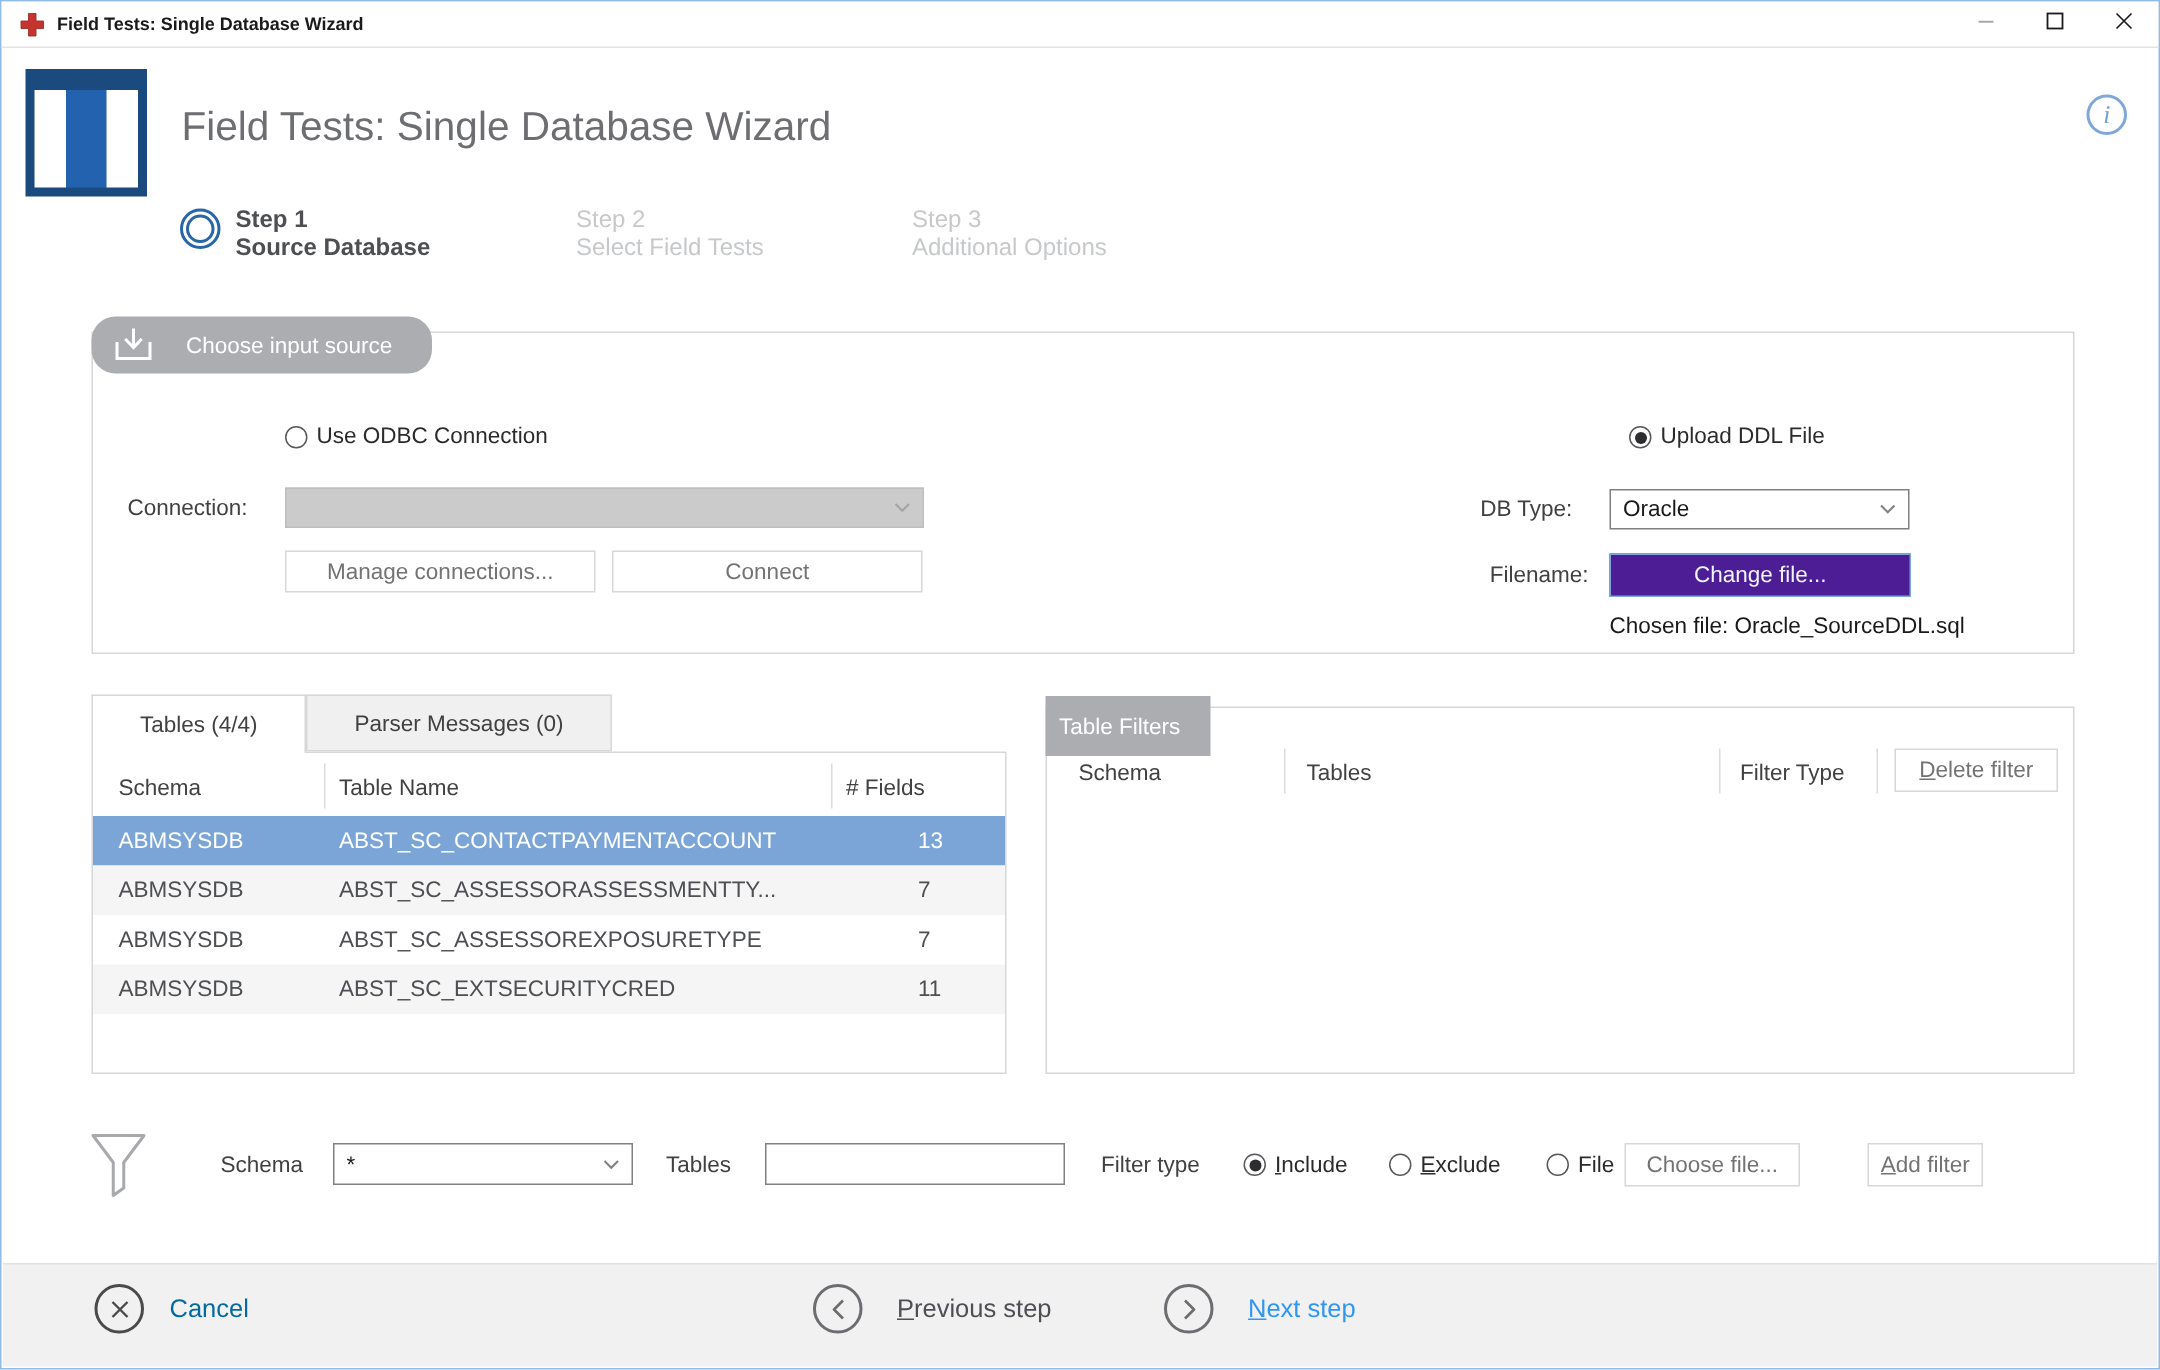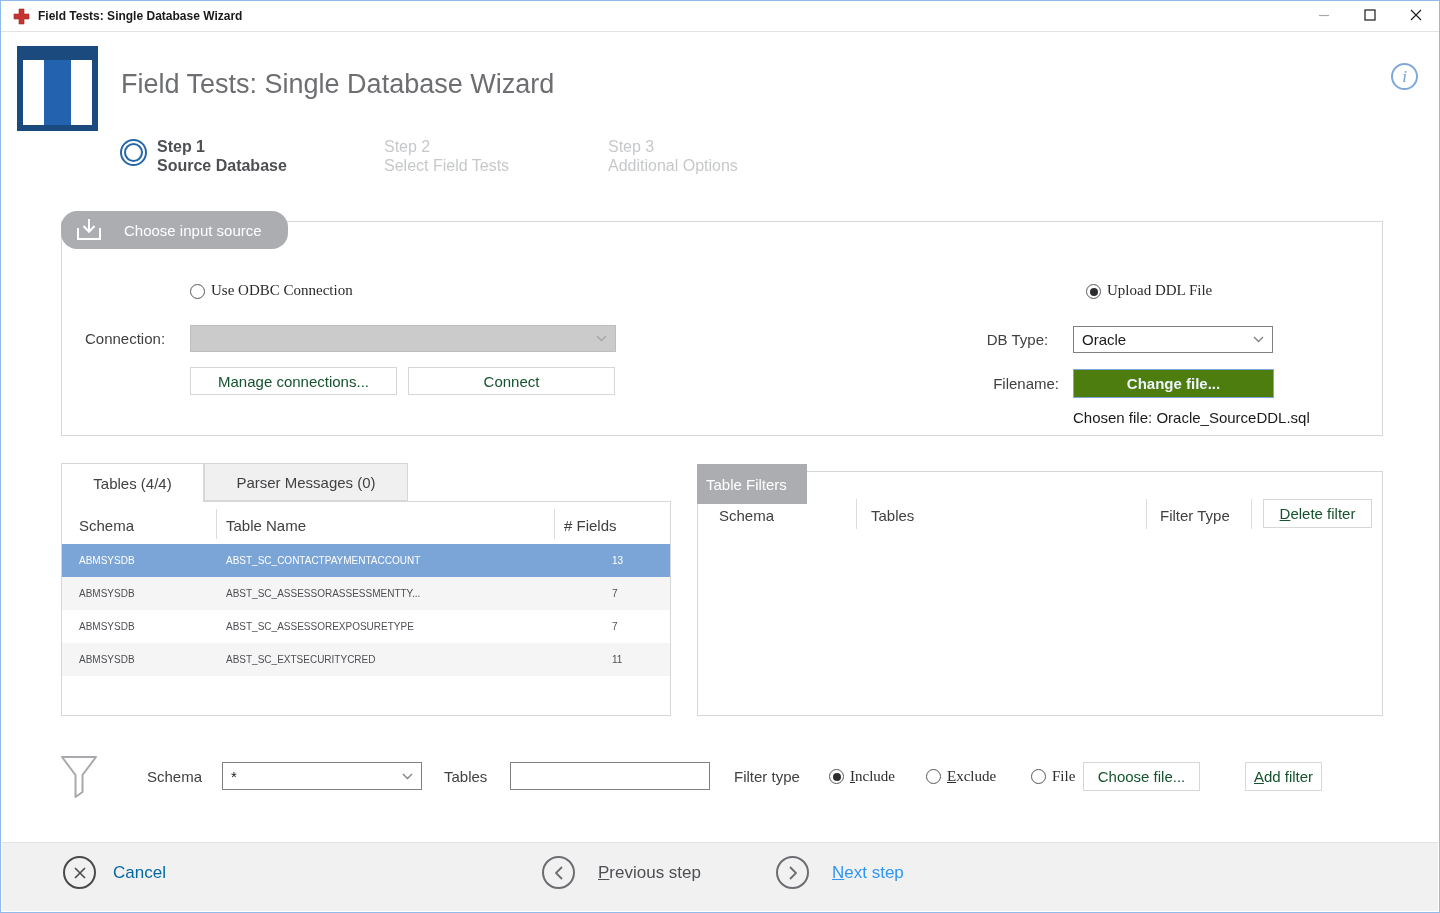--- a/index.html
+++ b/index.html
@@ -30,48 +30,48 @@
   .step-circle .inner { position:absolute; inset:2px; border:2px solid #2767A8; border-radius:50%; }
   .step { position:absolute; top:136px; font-size:16px; line-height:19px; }
   .step.active { color:#4D4F53; font-weight:700; }
   .step.inactive { color:#C6C8CA; font-weight:400; }
 
   
   .graytab { position:absolute; background:#ABADB0; color:#FFFFFF; font-size:15px; display:flex; align-items:center; z-index:3; }
   .panel { position:absolute; background:#fff; border:1px solid #D6D7D9; z-index:1; }
 
   .lbl { position:absolute; font-size:15px; color:#414042; white-space:nowrap; }
-  .dark { color:#2B2B2B;font-family:Liberation Serif, serif; }
+  .dark { color:#2B2B2B; }
 
   .dropdown { position:absolute; background:#fff; border:1px solid #7F8084; display:flex; align-items:center;
               justify-content:space-between; padding:0 8px; font-size:15px; color:#1A1A1A; }
   .dropdown.disabled { background:#CBCBCC; border-color:#BDBEC0; color:#CBCBCC; }
   .chev { color:#808285; display:flex; }
   .dropdown.disabled .chev { color:#A3A4A6; }
 
-  .btn { position:absolute; background:#fff; border:1px solid #D6D7D9; color:#14532d; font-size:15px;
+  .btn { position:absolute; background:#fff; border:1px solid #D6D7D9; color:#737373; font-size:15px;
          display:flex; align-items:center; justify-content:center; white-space:nowrap; }
-  .btn.primary { background:#4d7c0f; border:1px solid #7DA7D8; color:#EFF4FB;font-weight:bold; }
+  .btn.primary { background:#4c1d95; border:1px solid #7DA7D8; color:#EFF4FB; }
 
   .radio { position:absolute; width:15px; height:15px; border:1px solid #58585A; border-radius:50%; background:#fff; }
   .radio.checked::after { content:""; position:absolute; inset:2.5px; background:#2D2D2F; border-radius:50%; }
 
   .mnemonic { display:inline-block; }
   .mnemonic::first-letter { text-decoration:underline; }
 
   
   .ttab { position:absolute; top:462px; display:flex; align-items:center; justify-content:center;
           font-size:15px; color:#414042; border:1px solid #D6D7D9; }
   .ttab.active { background:#fff; border-bottom:none; height:39px; z-index:3; }
   .ttab.inactive { background:#F0F0F1; height:38px; z-index:1; }
 
   .vsep { position:absolute; width:1px; background:#DBDCDD; z-index:2; }
   .hcell { position:absolute; font-size:15px; color:#414042; z-index:2; }
 
-  .trow { position:absolute; left:61px; width:608px; height:33px; z-index:2; font-size:10px; color:#4D4F53; }
+  .trow { position:absolute; left:61px; width:608px; height:33px; z-index:2; font-size:15px; color:#4D4F53; }
   .trow.selected { background:#7CA5D7; color:#FFFFFF; }
   .trow.alt { background:#F5F5F6; }
   .trow span { position:absolute; line-height:33px; white-space:nowrap; }
   .trow .c1 { left:17px; } .trow .c2 { left:164px; } .trow .c3 { left:502px;margin-left:48px; }
 
   
   .footer { position:absolute; left:1px; right:1px; bottom:1px; height:69px; background:#F1F1F2; border-top:1px solid #E2E2E4; }
   .fbtn { position:absolute; display:flex; align-items:center; cursor:default; }
   .fcircle { width:33px; height:33px; border-radius:50%; display:flex; align-items:center; justify-content:center; flex:0 0 auto; }
   .flabel { font-size:17px; white-space:nowrap; }

